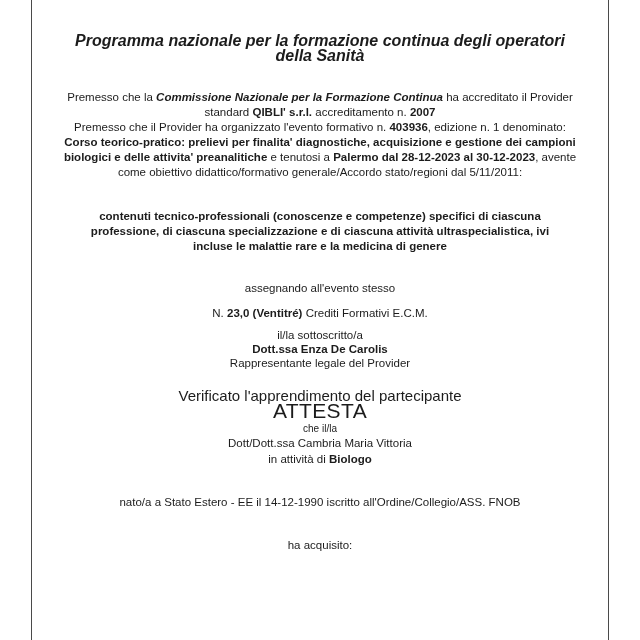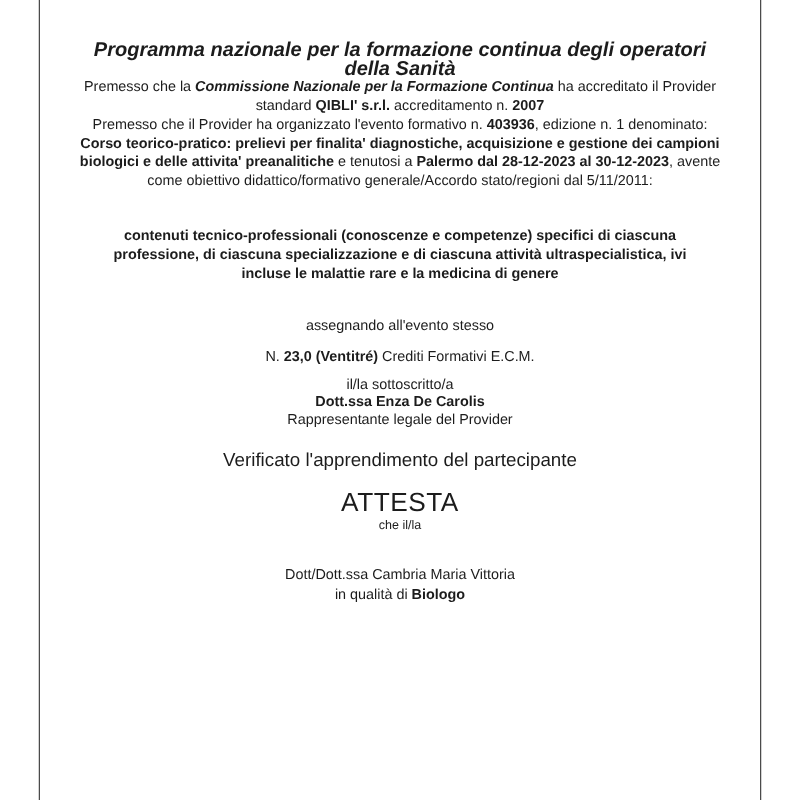--- a/index.html
+++ b/index.html
@@ -31,29 +31,29 @@
     font-size: 11.5px;
     line-height: 15px;
   }
   .b  { font-weight: bold; }
   .bi { font-weight: bold; font-style: italic; }
   .title {
     font-size: 16px;
     font-weight: bold;
     font-style: italic;
   }
-  .p-premise   { }
+  .p-premise   { margin-top: 27px; }
   .p-objective { margin-top: 29px; font-weight: bold; padding: 0 12px; }
   .p-assegnando { margin-top: 27px; text-align: center; }
   .p-credits    { margin-top: 10px; }
   .p-signatory  { margin-top: 7px; line-height: 14px; }
   .p-verified   { margin-top: 18px; font-size: 15px; }
-  .p-attesta    { margin-top: 19px; font-size: 21px; letter-spacing: 0.4px; }
+  .p-attesta    { font-size: 21px; letter-spacing: 0.4px; }
   .p-cheilla    { margin-top: 3px; font-size: 10px; }
-  .p-partname   { margin-top: 25px; }
+  .p-partname   { }
   .p-quality    { margin-top: 1px; }
   .p-born       { margin-top: 28px; }
   .p-acquisito  { margin-top: 28px; }
 </style>
 </head>
 <body>
 
 <div class="frame">
 
   <p class="title">Programma nazionale per la formazione continua degli operatori della Sanità</p>
@@ -70,17 +70,19 @@
   <p class="p-signatory"><span>il/la sottoscritto/a</span><br><span class="b">Dott.ssa Enza De Carolis</span><br><span>Rappresentante legale del Provider</span></p>
 
   <p class="p-verified">Verificato l'apprendimento del partecipante</p>
 
   <p class="p-attesta">ATTESTA</p>
 
   <p class="p-cheilla">che il/la</p>
 
   <p class="p-partname">Dott/Dott.ssa Cambria Maria Vittoria</p>
 
-  <p class="p-quality"><span>in qualità di </span><span class="b">Biologo</span></p>
+  <p class="p-quality"><span>in attività di </span><span class="b">Biologo</span></p>
 
+  <p class="p-born">nato/a a Stato Estero - EE il 14-12-1990 iscritto all'Ordine/Collegio/ASS. FNOB</p>
 
+  <p class="p-acquisito">ha acquisito:</p>
 
 </div>
 
 </body></html>

